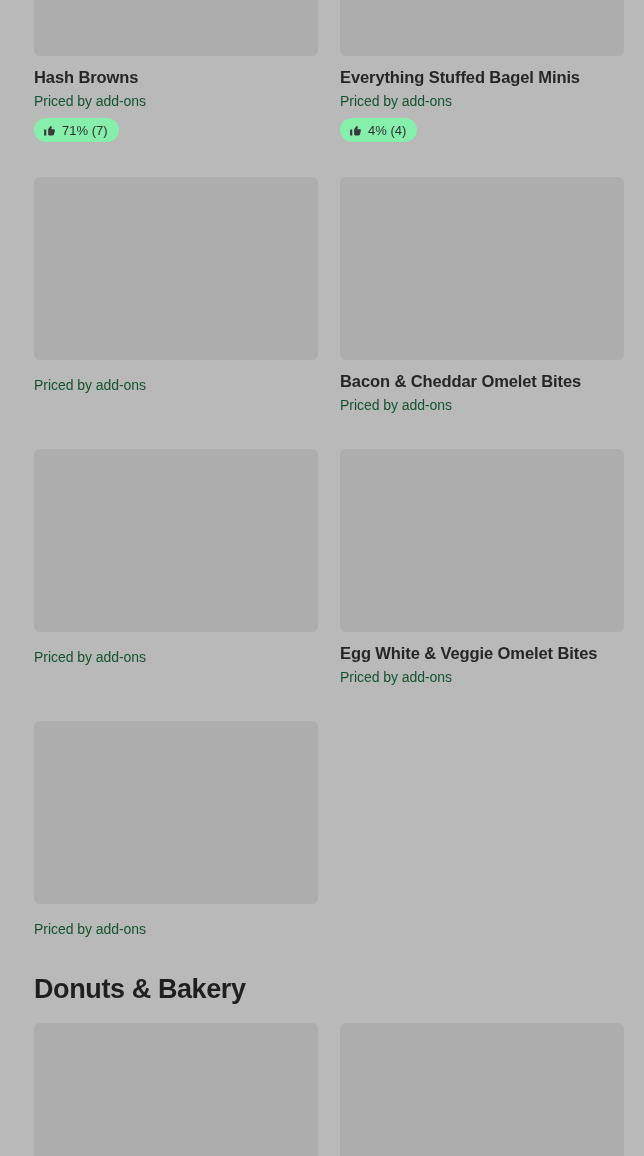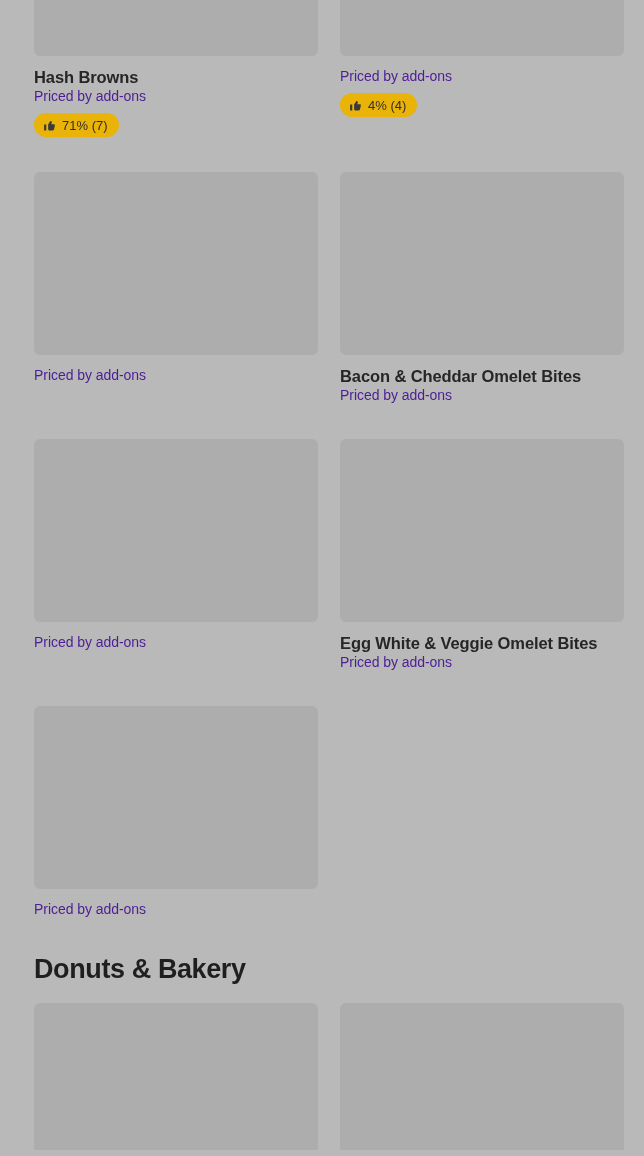--- a/index.html
+++ b/index.html
@@ -57,34 +57,35 @@
     line-height: 20px;
     color: #262626;
     letter-spacing: -0.1px;
     white-space: nowrap;
   }
 
   .card-sub {
     font-size: 14px;
     font-weight: 400;
     line-height: 18px;
-    color: #4c1d95;
+    color: #14532d;
+    margin-top: 5px;
     letter-spacing: -0.05px;
   }
 
   
   .rating-pill {
     display: inline-flex;
     align-items: center;
     gap: 6px;
     height: 24px;
     margin-top: 8px;
     padding: 0 11px 0 9px;
     border-radius: 12px;
-    background: #eab308;
+    background: #86efac;
     font-size: 13px;
     line-height: 1;
     color: #2f2f2f;
     white-space: nowrap;
   }
 
   .rating-pill .thumb-icon {
     width: 13px;
     height: 13px;
     display: block;
@@ -135,20 +136,21 @@
             </svg>
           </span>
           <span class="rating-text">71% (7)</span>
         </div>
       </div>
     </div>
 
     <div class="card">
       <div class="card-thumb" style="height:56px;border-top-left-radius:0;border-top-right-radius:0;"></div>
       <div class="card-body">
+        <div class="card-title">Everything Stuffed Bagel Minis</div>
         <div class="card-sub">Priced by add-ons</div>
         <div class="rating-pill">
           <span class="thumb-icon">
             <svg viewBox="0 0 24 24" width="13" height="13" fill="#3a3a3a">
               <path d="M2 10h4v11H2zM21.6 10.3c-.3-.4-.8-.6-1.3-.6h-4.8l.7-3.4c.1-.6 0-1.2-.4-1.7-.4-.4-.9-.7-1.5-.7h-.6L9.9 9.2c-.3.3-.4.7-.4 1.1V19c0 1.1.9 2 2 2h6.8c.9 0 1.7-.6 1.9-1.5l1.6-6.6c.2-.6 0-1.2-.2-1.6z"></path>
             </svg>
           </span>
           <span class="rating-text">4% (4)</span>
         </div>
       </div>

